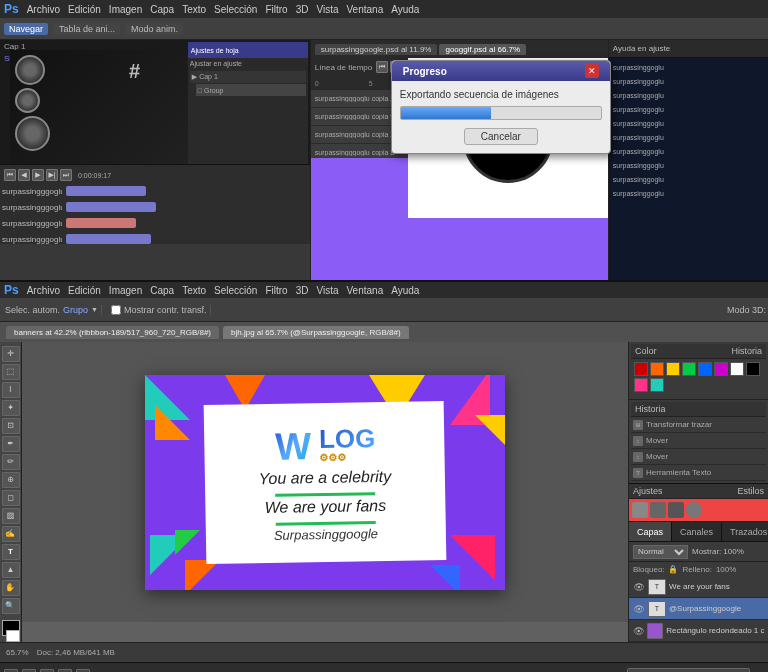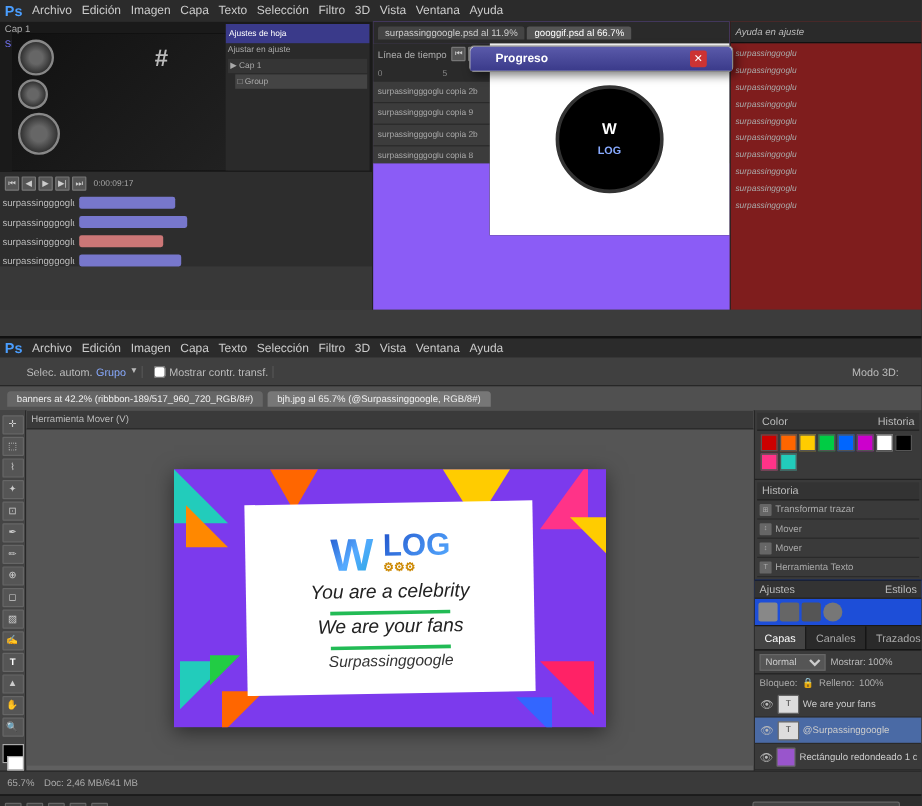--- a/index.html
+++ b/index.html
@@ -261,21 +261,21 @@
       border-radius: 4px;
       box-shadow: 3px 3px 8px rgba(0,0,0,0.5);
       z-index: 100;
     }
 
     .dialog-titlebar {
       height: 20px;
       background: linear-gradient(180deg, #5a5aaa 0%, #3a3a8a 100%);
       display: flex;
       align-items: center;
-      padding: 0 21px;
+      padding: 0 11px;
       border-radius: 4px 4px 0 0;
       justify-content: space-between;
     }
 
     .dialog-title-text {
       color: #fff;
       font-size: 10px;
       font-weight: bold;
     }
 
@@ -347,24 +347,23 @@
       background: #fff;
       position: relative;
       display: flex;
       align-items: center;
       justify-content: center;
     }
 
     
     .top-far-right {
       width: 170px;
-      background: #7f1d1d;
+      background: #0f172a;
       border-left: 1px solid #222;
       overflow: hidden;
-      font-style: italic;
     }
 
     .right-panel-header {
       height: 18px;
       background: #2a2a2a;
       display: flex;
       align-items: center;
       padding: 0 4px;
       font-size: 8px;
       color: #bbb;
@@ -408,21 +407,21 @@
       color: #ccc;
       border-top: 2px solid #111;
     }
 
     .ps-toolbar-bottom {
       width: 100%;
       height: 24px;
       background: #404040;
       display: flex;
       align-items: center;
-      padding: 0 19px;
+      padding: 0 2px;
       gap: 6px;
       font-size: 9px;
       color: #bbb;
       border-bottom: 1px solid #222;
     }
 
     .toolbar-group {
       display: flex;
       align-items: center;
       gap: 3px;
@@ -881,20 +880,25 @@
     <span>Capa</span>
     <span>Texto</span>
     <span>Selección</span>
     <span>Filtro</span>
     <span>3D</span>
     <span>Vista</span>
     <span>Ventana</span>
     <span>Ayuda</span>
   </div>
 
+  <div class="ps-toolbar-top">
+    <span style="background:#4a6aa5;padding:1px 5px;border-radius:2px;color:#fff;">Navegar</span>
+    <span style="background:#444;padding:1px 5px;border-radius:2px;">Tabla de ani...</span>
+    <span style="background:#444;padding:1px 5px;border-radius:2px;">Modo anim.</span>
+  </div>
 
   <div class="top-main-area">
 
     <div class="top-left-panel">
       <div class="top-left-canvas">
 
         <div style="position:absolute;top:2px;left:4px;font-size:8px;color:#aaa;">Cap 1</div>
         <div style="position:absolute;top:14px;left:4px;font-size:8px;color:#7777ff;">Shape 7</div>
 
         <div class="canvas-vlog-img">
@@ -1002,20 +1006,27 @@
           <div style="background:#000;border-radius:50%;width:90px;height:90px;display:flex;align-items:center;justify-content:center;border:3px solid #333;">
             <div style="font-size:13px;font-weight:bold;color:#fff;text-align:center;line-height:1.2;">W<br><span style="font-size:9px;color:#88aaff;">LOG</span></div>
           </div>
         </div>
       </div>
 
       <div class="progress-dialog">
         <div class="dialog-titlebar">
           <span class="dialog-title-text">Progreso</span>
           <div class="dialog-close-btn">✕</div>
+        </div>
+        <div class="dialog-body">
+          <div class="dialog-label">Exportando secuencia de imágenes</div>
+          <div class="progress-bar-container">
+            <div class="progress-bar-fill"></div>
+          </div>
+          <button class="dialog-cancel-btn">Cancelar</button>
         </div>
       </div>
     </div>
 
     <div class="top-far-right">
       <div class="right-panel-header">
         <span>Ayuda en ajuste</span>
       </div>
       <div class="right-panel-list">
         <div class="right-panel-item">surpassinggoglu</div>
@@ -1087,23 +1098,20 @@
       <div class="tool-icon">▲</div>
       <div class="tool-icon">✋</div>
       <div class="tool-icon">🔍</div>
 
       <div style="width:18px;height:18px;background:#000;border:1px solid #aaa;margin-top:4px;cursor:pointer;"></div>
       <div style="width:14px;height:14px;background:#fff;border:1px solid #aaa;margin-top:-8px;margin-left:4px;cursor:pointer;"></div>
     </div>
 
     <div class="main-canvas-area">
 
-      <div class="tool-options-bar">
-        <span>Herramienta Mover (V)</span>
-      </div>
 
       <div class="canvas-workspace">
 
         <div class="vlog-banner">
 
           <div class="tri-teal-tl"></div>
           <div class="tri-orange-tl"></div>
           <div class="tri-pink-tr"></div>
           <div class="tri-yellow-tr"></div>
           <div class="tri-teal-bl"></div>
@@ -1184,21 +1192,21 @@
         <div class="history-item">
           <div class="history-icon">↕</div>
           <span>Mover</span>
         </div>
         <div class="history-item">
           <div class="history-icon">T</div>
           <span>Herramienta Texto</span>
         </div>
       </div>
 
-      <div style="height:50px;border-top:1px solid #111;background:#1d4ed8;">
+      <div style="height:50px;border-top:1px solid #111;background:#ef4444;">
         <div class="panel-title">
           <span>Ajustes</span>
           <span>Estilos</span>
         </div>
         <div style="display:flex;flex-wrap:wrap;gap:2px;padding:3px;">
           <div style="width:16px;height:16px;background:#888;border-radius:2px;cursor:pointer;"></div>
           <div style="width:16px;height:16px;background:#666;border-radius:2px;cursor:pointer;"></div>
           <div style="width:16px;height:16px;background:#555;border-radius:2px;cursor:pointer;"></div>
           <div style="width:16px;height:16px;background:#777;border-radius:50%;cursor:pointer;"></div>
         </div>

